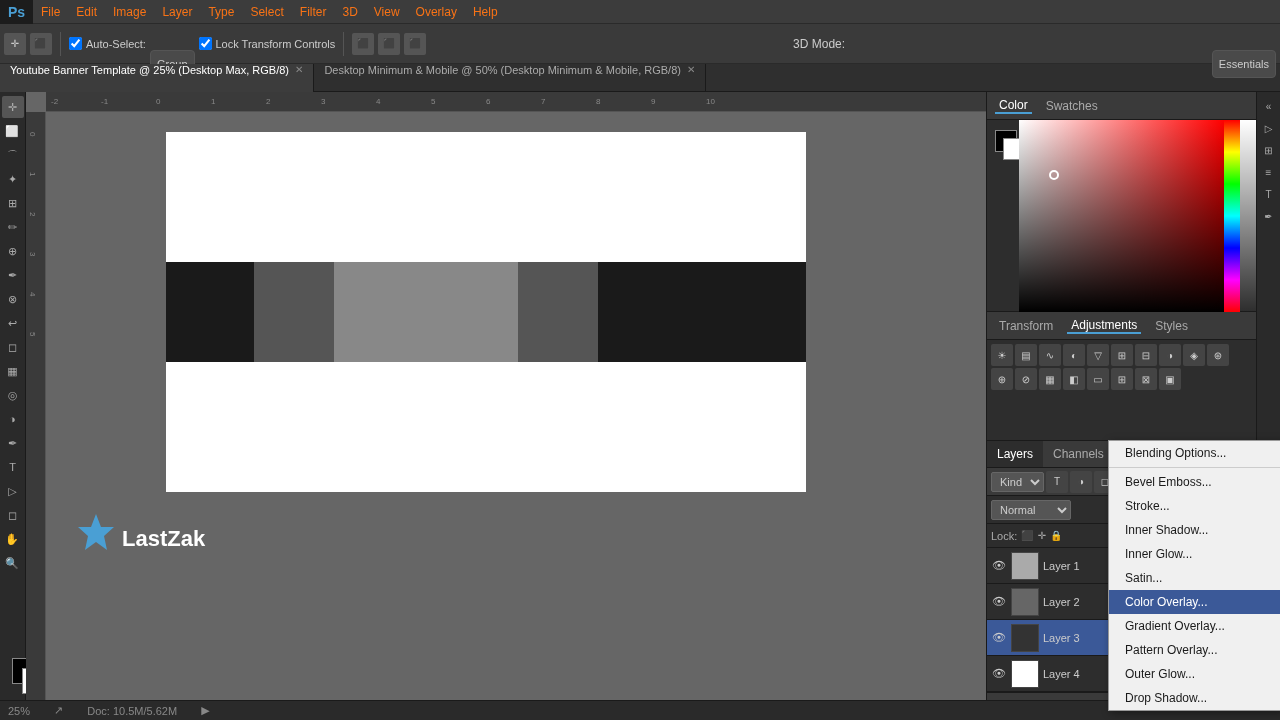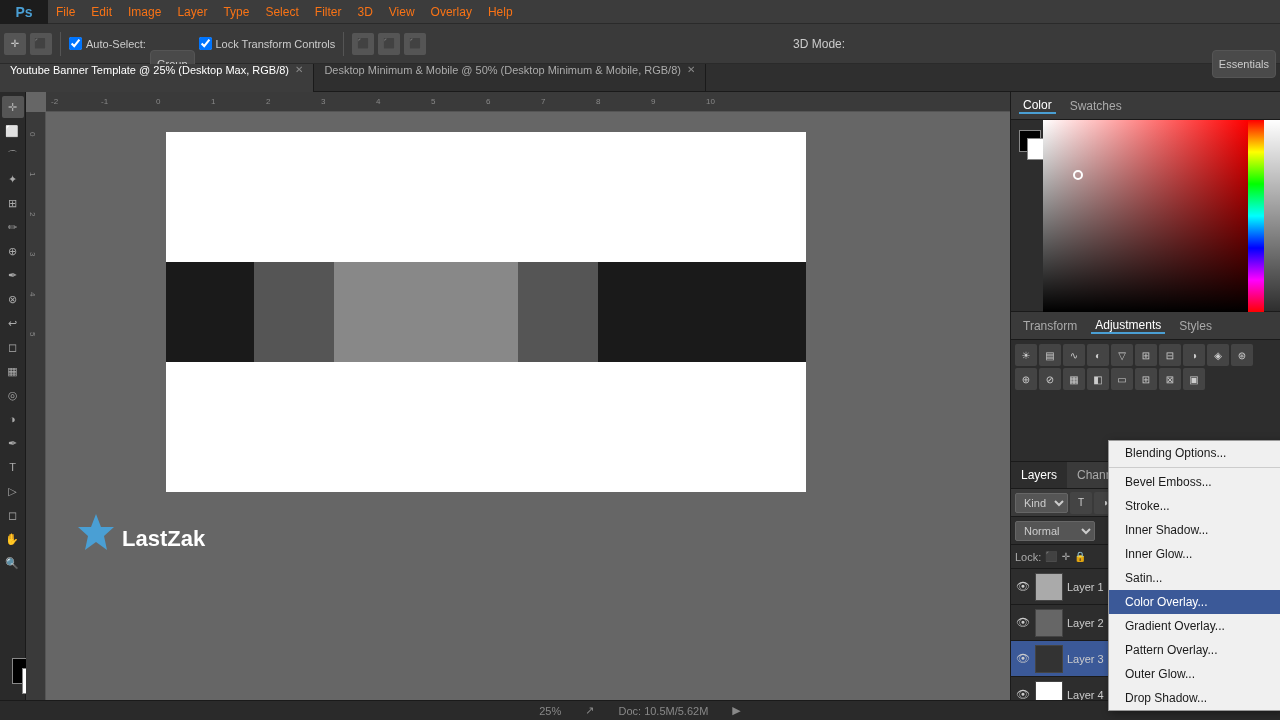--- a/index.html
+++ b/index.html
@@ -3,21 +3,21 @@
   <meta charset="utf-8">
   <style>
     * { margin: 0; padding: 0; box-sizing: border-box; }
     body { width: 1280px; height: 720px; background: #3c3c3c; font-family: 'Arial', sans-serif; font-size: 12px; color: #ccc; overflow: hidden; }
 
     
     .menu-bar {
       width: 100%; height: 24px; background: #3c3c3c; display: flex; align-items: center;
       border-bottom: 1px solid #2a2a2a;
     }
-    .menu-bar-logo { width: 48px; height: 24px; background: #1c1c1c; display: flex; align-items: center; justify-content: center; }
+    .menu-bar-logo { width: 33px; height: 24px; background: #1c1c1c; display: flex; align-items: center; justify-content: center; }
     .menu-bar-logo span { color: #4a9fd4; font-weight: bold; font-size: 14px; }
     .menu-item { padding: 0 8px; height: 24px; display: flex; align-items: center; cursor: pointer; font-size: 12px; color: #f97316; }
 
     
     .toolbar {
       width: 100%; height: 40px; background: #3a3a3a; display: flex; align-items: center; padding: 0 4px;
       border-bottom: 1px solid #2a2a2a; gap: 4px;
     }
     .toolbar-btn { height: 28px; padding: 0 6px; background: #4a4a4a; border: 1px solid #555; color: #ccc; font-size: 11px; cursor: pointer; display: flex; align-items: center; border-radius: 4px; margin-top: 40px; }
     .toolbar-sep { width: 1px; height: 24px; background: #555; margin: 0 4px; }
@@ -112,21 +112,21 @@
       white-space: nowrap;
     }
     .ctx-item.hovered { background: #3b5998; color: #fff; }
     .ctx-sep { height: 1px; background: #ccc; margin: 2px 0; }
 
     
     .panel-icons { width: 24px; background: #2a2a2a; border-left: 1px solid #1a1a1a; display: flex; flex-direction: column; align-items: center; padding: 4px 0; gap: 2px; }
     .p-icon { width: 20px; height: 20px; display: flex; align-items: center; justify-content: center; cursor: pointer; font-size: 10px; color: #aaa; border-radius: 2px; }
 
     
-    .status-bar { height: 20px; background: #2a2a2a; display: flex; align-items: center; padding: 0 8px; font-size: 11px; color: #888; gap: 24px; border-top: 1px solid #1a1a1a; position: absolute; bottom: 0; left: 0; right: 0; justify-content: center; }
+    .status-bar { height: 20px; background: #2a2a2a; display: flex; align-items: center; padding: 0 8px; font-size: 11px; color: #888; gap: 24px; border-top: 1px solid #1a1a1a; position: absolute; bottom: 0; left: 0; right: 0; }
 
     .color-fg { width: 26px; height: 26px; background: #000; border: 1px solid #888; position: absolute; top: 10px; left: 10px; }
     .color-bg { width: 26px; height: 26px; background: #fff; border: 1px solid #888; position: absolute; top: 20px; left: 20px; }
   </style>
 </head>
 <body>
 
 <div class="menu-bar">
   <div class="menu-bar-logo">
     <span>Ps</span>
@@ -251,21 +251,21 @@
         <div class="logo-area">
           <svg class="logo-star" viewBox="0 0 40 40">
             <polygon points="20,2 25,15 38,15 28,24 31,38 20,30 9,38 12,24 2,15 15,15" fill="#4a9fd4"></polygon>
           </svg>
           <span class="logo-text">LastZak</span>
         </div>
       </div>
     </div>
   </div>
 
-  <div style="display:flex; flex-direction:column;">
+  <div style="display:flex; ">
     <div class="right-panels">
 
       <div class="color-panel">
         <div class="panel-header">
           <span class="panel-tab active">Color</span>
           <span class="panel-tab">Swatches</span>
         </div>
         <div class="color-content">
           <div style="position:relative; width:32px; height:100%;">
             <div style="position:absolute; top:10px; left:8px; width:22px; height:22px; background:#000; border:1px solid #888;"></div>

